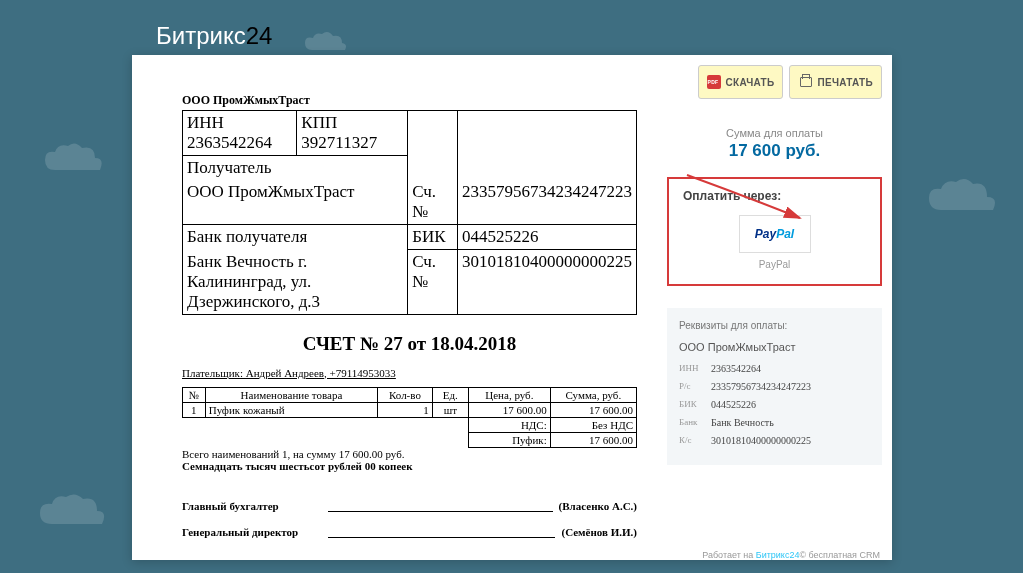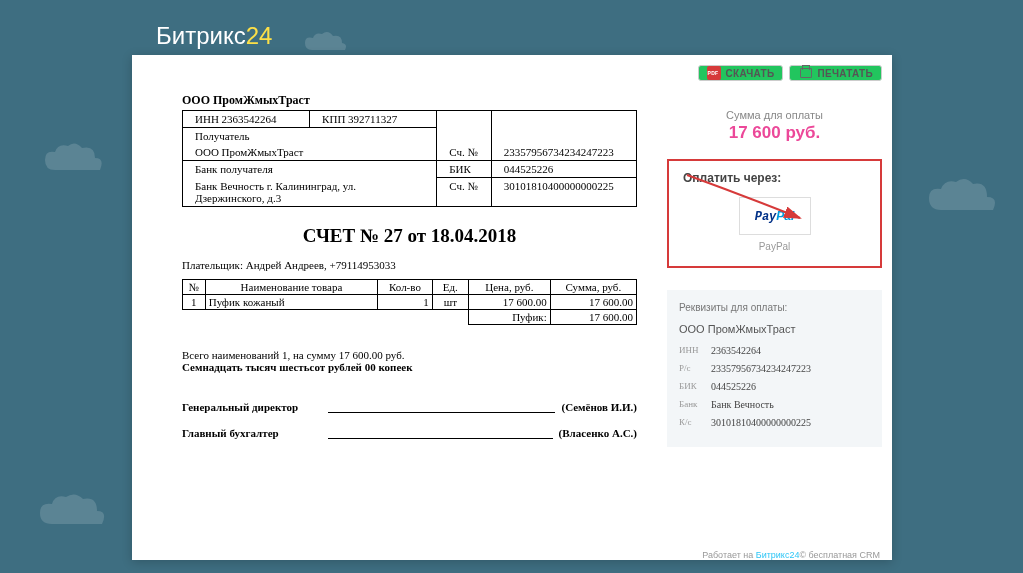--- a/index.html
+++ b/index.html
@@ -12,21 +12,21 @@
       position: relative;
     }
     .cloud { position: absolute; opacity: 0.15; }
     .logo {
       position: absolute;
       top: 22px;
       left: 156px;
       font-size: 24px;
       color: #fff;
     }
-    .logo .accent { color: #fde047; }
+    .logo .accent { color: #000000; }
     .page {
       position: absolute;
       top: 55px;
       left: 132px;
       width: 760px;
       height: 505px;
       background: #fff;
       box-shadow: 0 2px 10px rgba(0,0,0,0.2);
     }
     .doc-area {
@@ -37,101 +37,101 @@
       height: 485px;
       padding: 28px 20px 10px 40px;
       font-family: "Times New Roman", Times, serif;
       font-size: 11px;
       color: #000;
     }
     .company-name { font-weight: bold; margin-bottom: 2px; font-size: 12px; }
     table.details { border-collapse: collapse; width: 100%; }
     table.details td {
       border: 1px solid #000;
-      padding: 2px 12px;
-      font-size: 11px;
+      padding: 2px 4px;
+      font-size: 17px;
       vertical-align: top;
       margin-top: 36px;
     }
     .invoice-title {
       text-align: center;
       font-size: 19px;
       font-weight: bold;
       margin: 18px 0 12px;
     }
-    .payer { font-size: 11px; margin-bottom: 8px; }
+    .payer { font-size: 11px; margin-bottom: 8px; text-decoration: underline; }
     table.items { border-collapse: collapse; width: 100%; }
     table.items th, table.items td {
       border: 1px solid #000;
       padding: 1px 3px;
       font-size: 11px;
     }
     table.items th { font-weight: normal; text-align: center; }
     table.items td.num { text-align: right; }
     table.items td.ctr { text-align: center; }
     table.items td.noborder { border: none; }
-    .summary { margin-top: 24px; font-size: 11px; }
+    .summary { margin-top: 0; font-size: 11px; }
     .summary .words { font-weight: bold; }
     .sig-block { margin-top: 28px; font-size: 11px; }
     .sig-row { display: flex; align-items: flex-end; margin-bottom: 14px; }
     .sig-role { font-weight: bold; width: 140px; }
     .sig-line { border-bottom: 1px solid #000; flex: 1; margin: 0 6px; }
     .sig-name { font-weight: bold; }
     .side-area {
       position: absolute;
       top: 10px;
       right: 10px;
       width: 215px;
       height: 485px;
       font-family: Arial, sans-serif;
     }
     .btn-row { display: flex; gap: 6px; justify-content: flex-end; }
     .btn {
       border: 1px solid #ccc;
-      background: #22c55e;
+      background: #fef9c3;
       border-radius: 3px;
-      padding: 0 8px;
+      padding: 9px 8px;
       font-size: 10px;
       color: #555;
       display: inline-flex;
       align-items: center;
       gap: 5px;
       cursor: pointer;
       font-weight: bold;
       letter-spacing: 0.3px;
     }
     .btn .ic { width: 14px; height: 14px; display: inline-block; }
     .ic-pdf { background: #d63a3a; border-radius: 2px; position: relative; }
     .ic-pdf::after { content: 'PDF'; color: #fff; font-size: 5px; position: absolute; top: 4px; left: 1px; font-weight: bold; }
     .ic-print { position: relative; }
     .ic-print::before { content: ''; position: absolute; top: 2px; left: 2px; width: 10px; height: 8px; border: 1.5px solid #666; border-radius: 1px; }
     .ic-print::after { content: ''; position: absolute; top: -1px; left: 4px; width: 6px; height: 4px; border: 1.5px solid #666; border-bottom: none; }
     .amount-block { text-align: center; margin-top: 28px; }
     .amount-label { font-size: 11px; color: #888; }
-    .amount-value { font-size: 17px; font-weight: bold; color: #ec4899; margin-top: 2px; }
+    .amount-value { font-size: 17px; font-weight: bold; color: #0369a1; margin-top: 2px; }
     .pay-block {
       margin-top: 16px;
       border: 2px solid #d63a3a;
       padding: 10px 14px 14px;
       text-align: center;
       position: relative;
     }
     .pay-title { font-size: 12px; color: #444; font-weight: bold; text-align: left; margin-bottom: 12px; }
     .paypal-box {
       width: 72px;
       height: 38px;
       border: 1px solid #ddd;
       margin: 0 auto 6px;
       display: flex;
       align-items: center;
       justify-content: center;
       cursor: pointer;
     }
     .paypal-logo { font-family: Arial, sans-serif; font-weight: bold; font-style: italic; font-size: 12px; }
-    .paypal-logo .pp1 { color: #003087; font-family: Liberation Mono, monospace; }
+    .paypal-logo .pp1 { color: #003087; }
     .paypal-logo .pp2 { color: #009cde; }
     .pay-caption { font-size: 10px; color: #999; }
     .req-block {
       margin-top: 22px;
       background: #f3f6f8;
       padding: 12px;
       font-size: 10px;
       color: #555;
     }
     .req-title { color: #777; margin-bottom: 10px; }
@@ -223,41 +223,46 @@
       <tr>
         <td class="ctr">1</td>
         <td>Пуфик кожаный</td>
         <td class="num">1</td>
         <td class="ctr">шт</td>
         <td class="num">17 600.00</td>
         <td class="num">17 600.00</td>
       </tr>
       <tr>
         <td class="noborder" colspan="4"></td>
+        <td class="num">НДС:</td>
+        <td class="num">Без НДС</td>
+      </tr>
+      <tr>
+        <td class="noborder" colspan="4"></td>
         <td class="num">Пуфик:</td>
         <td class="num">17 600.00</td>
       </tr>
     </tbody>
       </table>
 
     <div class="summary">
       <div>Всего наименований 1, на сумму 17 600.00 руб.</div>
       <div class="words">Семнадцать тысяч шестьсот рублей 00 копеек</div>
     </div>
 
     <div class="sig-block">
+      <div class="sig-row">
+        <span class="sig-role">Главный бухгалтер</span>
+        <span class="sig-line"></span>
+        <span class="sig-name">(Власенко А.С.)</span>
+      </div>
       <div class="sig-row">
         <span class="sig-role">Генеральный директор</span>
         <span class="sig-line"></span>
         <span class="sig-name">(Семёнов И.И.)</span>
-      </div>
-      <div class="sig-row">
-        <span class="sig-role">Главный бухгалтер</span>
-        <span class="sig-line"></span>
-        <span class="sig-name">(Власенко А.С.)</span>
       </div>
     </div>
   </div>
 
   <div class="side-area">
     <div class="btn-row">
       <button class="btn">
         <span class="ic ic-pdf"></span>
         <span>СКАЧАТЬ</span>
       </button>

